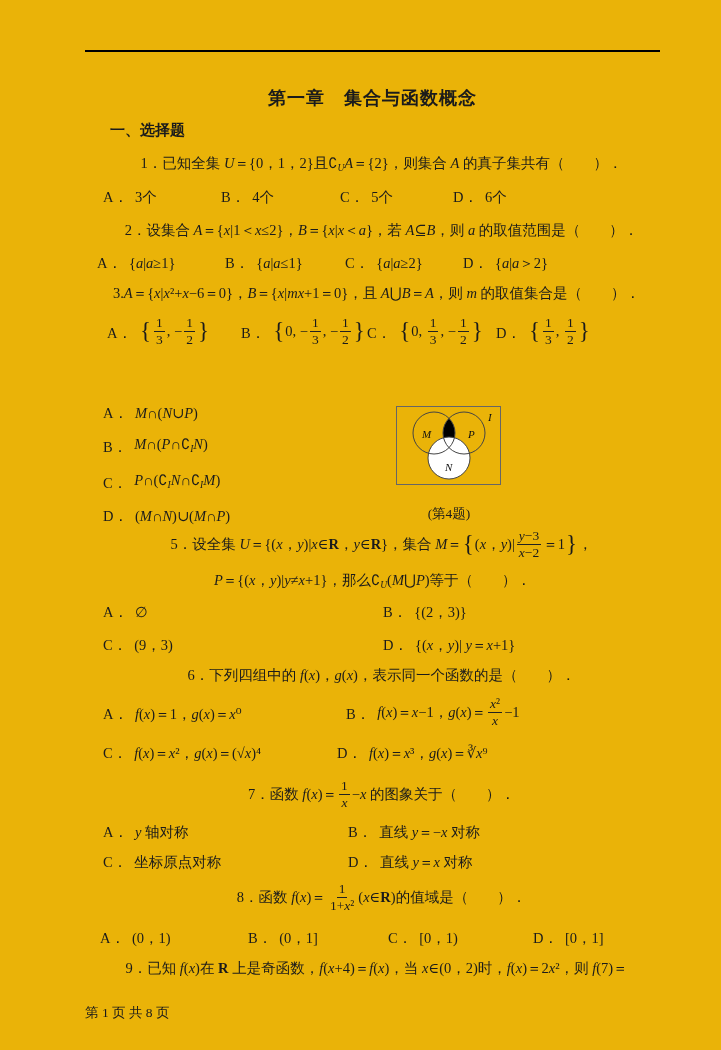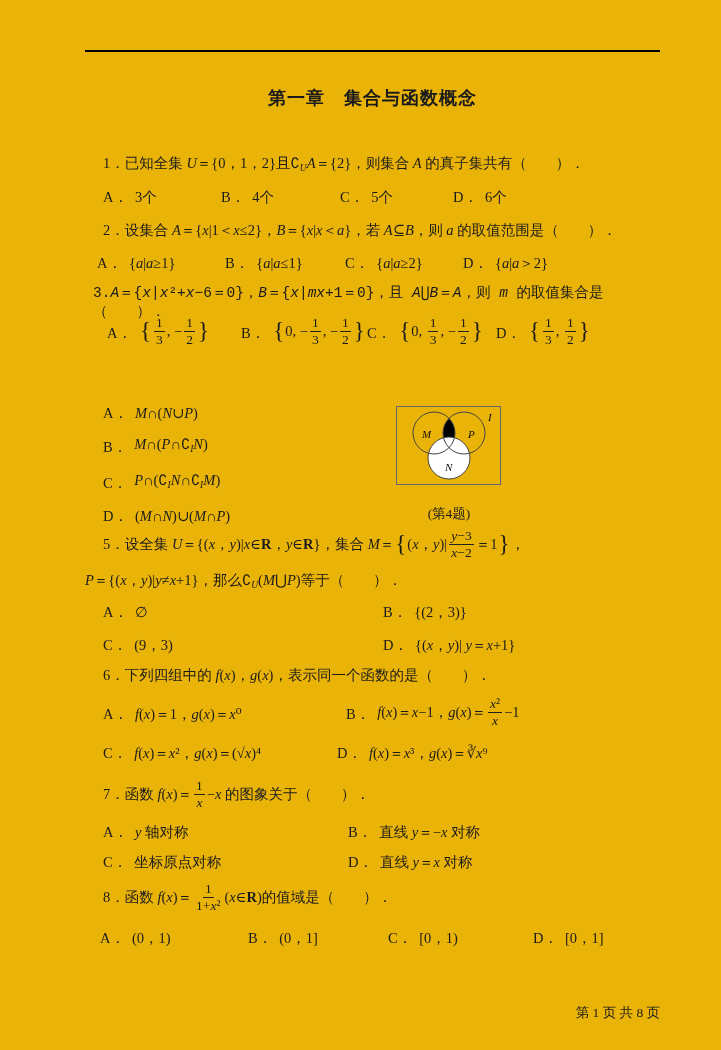--- a/index.html
+++ b/index.html
@@ -3,22 +3,22 @@
 <meta charset="utf-8">
 <style>
   html,body{margin:0;padding:0;background:#fff;}
   .page{position:relative;width:721px;height:1050px;background:#eab308;overflow:hidden;
         color:#1b1b1b;font-family:"Liberation Serif","DejaVu Serif",serif;font-size:14.5px;padding-left:24px;}
   .abs{position:absolute;left:85px;right:85px;}
   .rule{border-top:2px solid #000;height:0;}
   .title{text-align:center;font-family:"Liberation Sans","DejaVu Sans",sans-serif;
          font-weight:bold;font-size:18px;letter-spacing:1px;}
   .sec{font-family:"Liberation Sans","DejaVu Sans",sans-serif;font-weight:bold;font-size:15px;padding-left:25px;}
-  .stem{padding-left:18px;line-height:1.3;}
-  .stem.noind{padding-left:8px;font-family:Liberation Mono, monospace;}
+  .stem{padding-left:18px;line-height:1.3;text-align:center;}
+  .stem.noind{padding-left:8px;}
   .stem.flush{padding-left:0;}
   .row{display:flex;align-items:center;}
   .opt{display:flex;align-items:center;white-space:nowrap;}
   .olabel{margin-right:7px;flex:none;}
   i{font-style:italic;}
   sub{font-size:9.5px;vertical-align:-3px;}
   .rset{font-weight:bold;font-style:normal;}
   .frac{display:inline-flex;flex-direction:column;align-items:center;vertical-align:middle;
         margin:0 2px;line-height:1.15;font-size:13.5px;position:relative;top:-2px;}
   .fn{border-bottom:1px solid #222;padding:0 2px;}
@@ -30,29 +30,30 @@
   .r3{padding-left:22px;height:46px;} .r3 .opt:nth-child(1){width:134px;} .r3 .opt:nth-child(2){width:126px;} .r3 .opt:nth-child(3){width:129px;}
   .r8{padding-left:15px;} .r8 .opt:nth-child(1){width:148px;} .r8 .opt:nth-child(2){width:140px;} .r8 .opt:nth-child(3){width:145px;}
   .c5{padding-left:18px;} .c5 .opt:nth-child(1){width:280px;}
   .c6a{padding-left:18px;height:38px;} .c6a .opt:nth-child(1){width:243px;}
   .c6b{padding-left:18px;} .c6b .opt:nth-child(1){width:234px;}
   .c7{padding-left:18px;} .c7 .opt:nth-child(1){width:245px;}
   .q4opts{padding-left:18px;}
   .q4opts .opt{margin-bottom:14px;line-height:17px;}
   .vennwrap{position:absolute;left:395px;top:406px;width:108px;text-align:center;}
   .venncap{font-size:13.5px;margin-top:15px;}
-  .footer{text-align:right;font-size:13.5px;}
+  .footer{text-align:left;font-size:13.5px;}
 </style>
 </head>
 <body>
 
 <div class="page">
 
   <div class="rule abs" style="top:50px"></div>
   <div class="title abs" style="top:86px">第一章　集合与函数概念</div>
+  <div class="sec abs" style="top:121px">一、选择题</div>
 
   <div class="stem abs" style="top:154px">1．已知全集 <i>U</i>＝{0，1，2}且∁<sub><i>U</i></sub><i>A</i>＝{2}，则集合 <i>A</i> 的真子集共有（　　）．</div>
   <div class="row r1 abs" style="top:188px">
     <div class="opt">
         <span class="olabel">A．</span>
         <span class="otext">3个</span>
       </div>
     <div class="opt">
         <span class="olabel">B．</span>
         <span class="otext">4个</span>
@@ -263,15 +264,16 @@
     <div class="opt">
         <span class="olabel">C．</span>
         <span class="otext">[0，1)</span>
       </div>
     <div class="opt">
         <span class="olabel">D．</span>
         <span class="otext">[0，1]</span>
       </div>
   </div>
 
+  <div class="stem noind abs" style="top:959px">9．已知 <i>f</i>(<i>x</i>)在 <b class="rset">R</b> 上是奇函数，<i>f</i>(<i>x</i>+4)＝<i>f</i>(<i>x</i>)，当 <i>x</i>∈(0，2)时，<i>f</i>(<i>x</i>)＝2<i>x</i>²，则 <i>f</i>(7)＝</div>
 
   <div class="footer abs" style="top:1004px">第 1 页 共 8 页</div>
 </div>
 
 </body></html>

